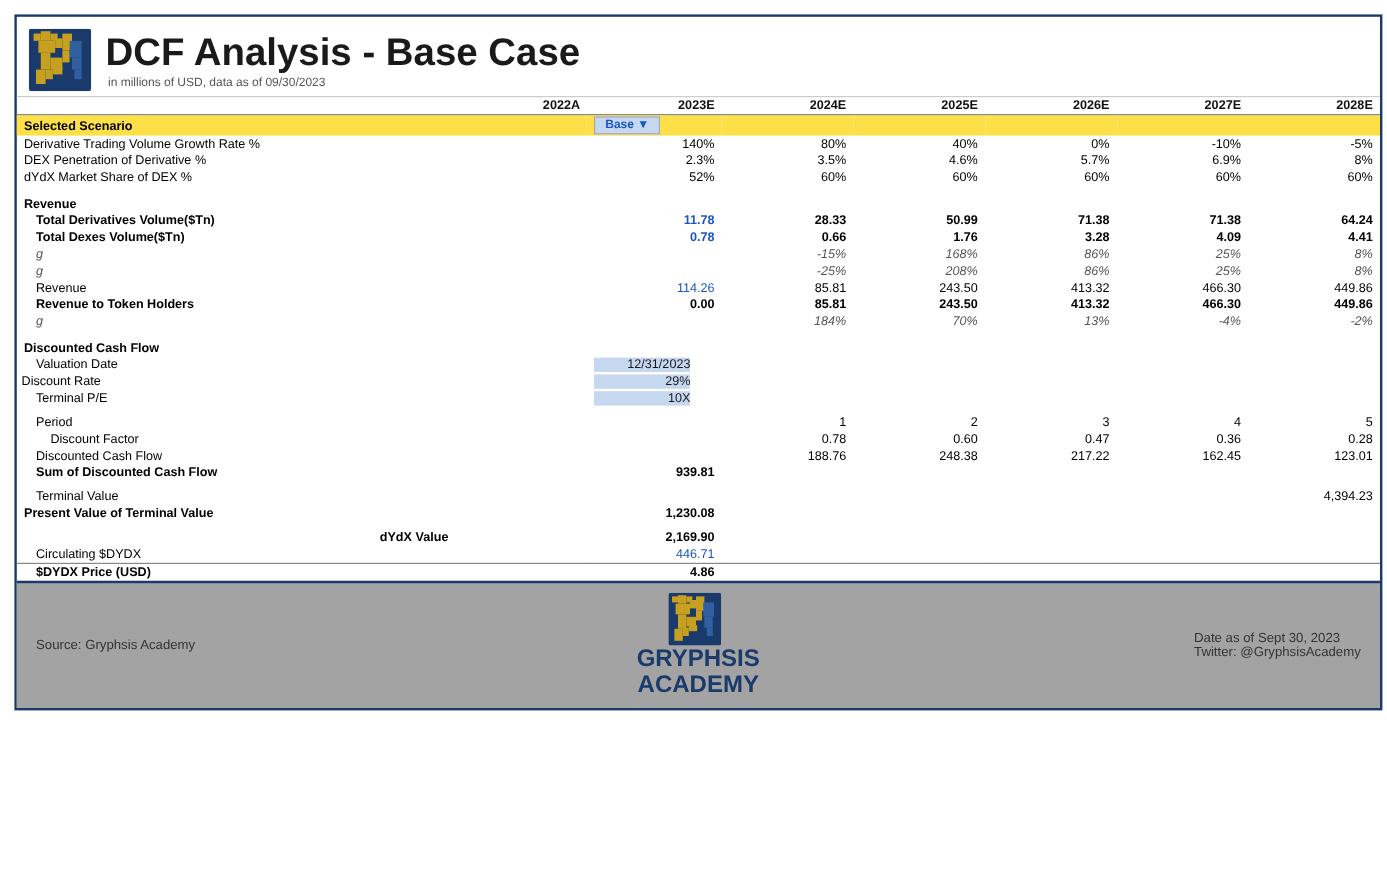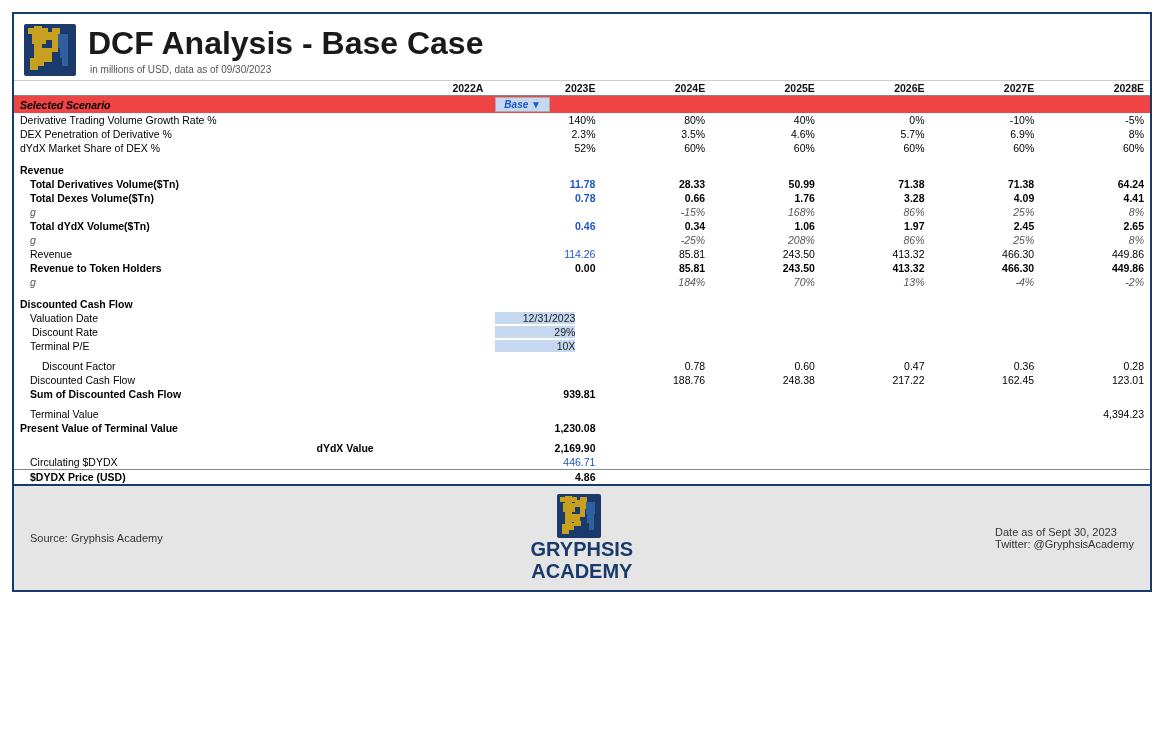--- a/index.html
+++ b/index.html
@@ -45,23 +45,22 @@
     table.dcf-table {
       width: 100%;
       border-collapse: collapse;
     }
     table.dcf-table td, table.dcf-table th {
       padding: 1px 6px;
       font-size: 10.5px;
       white-space: nowrap;
     }
     .row-header-selected {
-      background: #ef4444;
+      background: #fde047;
       font-weight: bold;
-      font-style: italic;
       font-size: 11px;
     }
     .section-header {
       font-weight: bold;
       font-size: 11px;
       padding-top: 6px;
     }
     .bold-row td { font-weight: bold; }
     .blue-val { color: #1a56c4; }
     .pct-row td { font-style: italic; color: #555; font-size: 10px; }
@@ -72,21 +71,21 @@
       width: 80px;
       font-size: 10.5px;
       color: #1a1a1a;
     }
     .footer {
       display: flex;
       align-items: center;
       justify-content: space-between;
       padding: 8px 16px;
       border-top: 2px solid #1a3a6b;
-      background: #e5e5e5;
+      background: #a3a3a3;
     }
     .footer-source { font-size: 11px; color: #333; }
     .footer-logo { display: flex; align-items: center; flex-direction: column; }
     .footer-logo-text { font-size: 20px; font-weight: bold; color: #1a3a6b; margin-left: 6px; text-align: center; line-height: 1.1; }
     .footer-right { font-size: 11px; color: #333; text-align: left; }
     .years-header td {
       text-align: right;
       font-weight: bold;
       font-size: 10px;
       border-bottom: 1px solid #888;
@@ -228,30 +227,20 @@
           <td style="padding-left:16px;" class="g-marker">g</td>
           <td class="right"></td>
           <td class="right"></td>
           <td class="right">-15%</td>
           <td class="right">168%</td>
           <td class="right">86%</td>
           <td class="right">25%</td>
           <td class="right">8%</td>
         </tr>
 
-        <tr class="bold-row">
-          <td style="padding-left:16px;">Total dYdX Volume($Tn)</td>
-          <td class="right"></td>
-          <td class="right blue-val">0.46</td>
-          <td class="right">0.34</td>
-          <td class="right">1.06</td>
-          <td class="right">1.97</td>
-          <td class="right">2.45</td>
-          <td class="right">2.65</td>
-        </tr>
 
         <tr class="pct-row">
           <td style="padding-left:16px;" class="g-marker">g</td>
           <td class="right"></td>
           <td class="right"></td>
           <td class="right">-25%</td>
           <td class="right">208%</td>
           <td class="right">86%</td>
           <td class="right">25%</td>
           <td class="right">8%</td>
@@ -302,41 +291,51 @@
         <tr>
           <td style="padding-left:16px;">Valuation Date</td>
           <td></td>
           <td>
             <input class="input-blue" type="text" value="12/31/2023" style="">
           </td>
           <td colspan="5"></td>
         </tr>
 
         <tr>
-          <td style="padding-left:18px;">Discount Rate</td>
+          <td style="padding-left:4px;">Discount Rate</td>
           <td></td>
           <td>
             <input class="input-blue" type="text" value="29%" style="">
           </td>
           <td colspan="5"></td>
         </tr>
 
         <tr>
           <td style="padding-left:16px;">Terminal P/E</td>
           <td></td>
           <td>
             <input class="input-blue" type="text" value="10X" style="">
           </td>
           <td colspan="5"></td>
         </tr>
 
         <tr style="height:6px;">
             <td colspan="8"></td>
           </tr>
 
+        <tr>
+          <td style="padding-left:16px;">Period</td>
+          <td></td>
+            <td></td>
+          <td class="right">1</td>
+          <td class="right">2</td>
+          <td class="right">3</td>
+          <td class="right">4</td>
+          <td class="right">5</td>
+        </tr>
 
         <tr>
           <td style="padding-left:28px;">Discount Factor</td>
           <td></td>
             <td></td>
           <td class="right">0.78</td>
           <td class="right">0.60</td>
           <td class="right">0.47</td>
           <td class="right">0.36</td>
           <td class="right">0.28</td>

